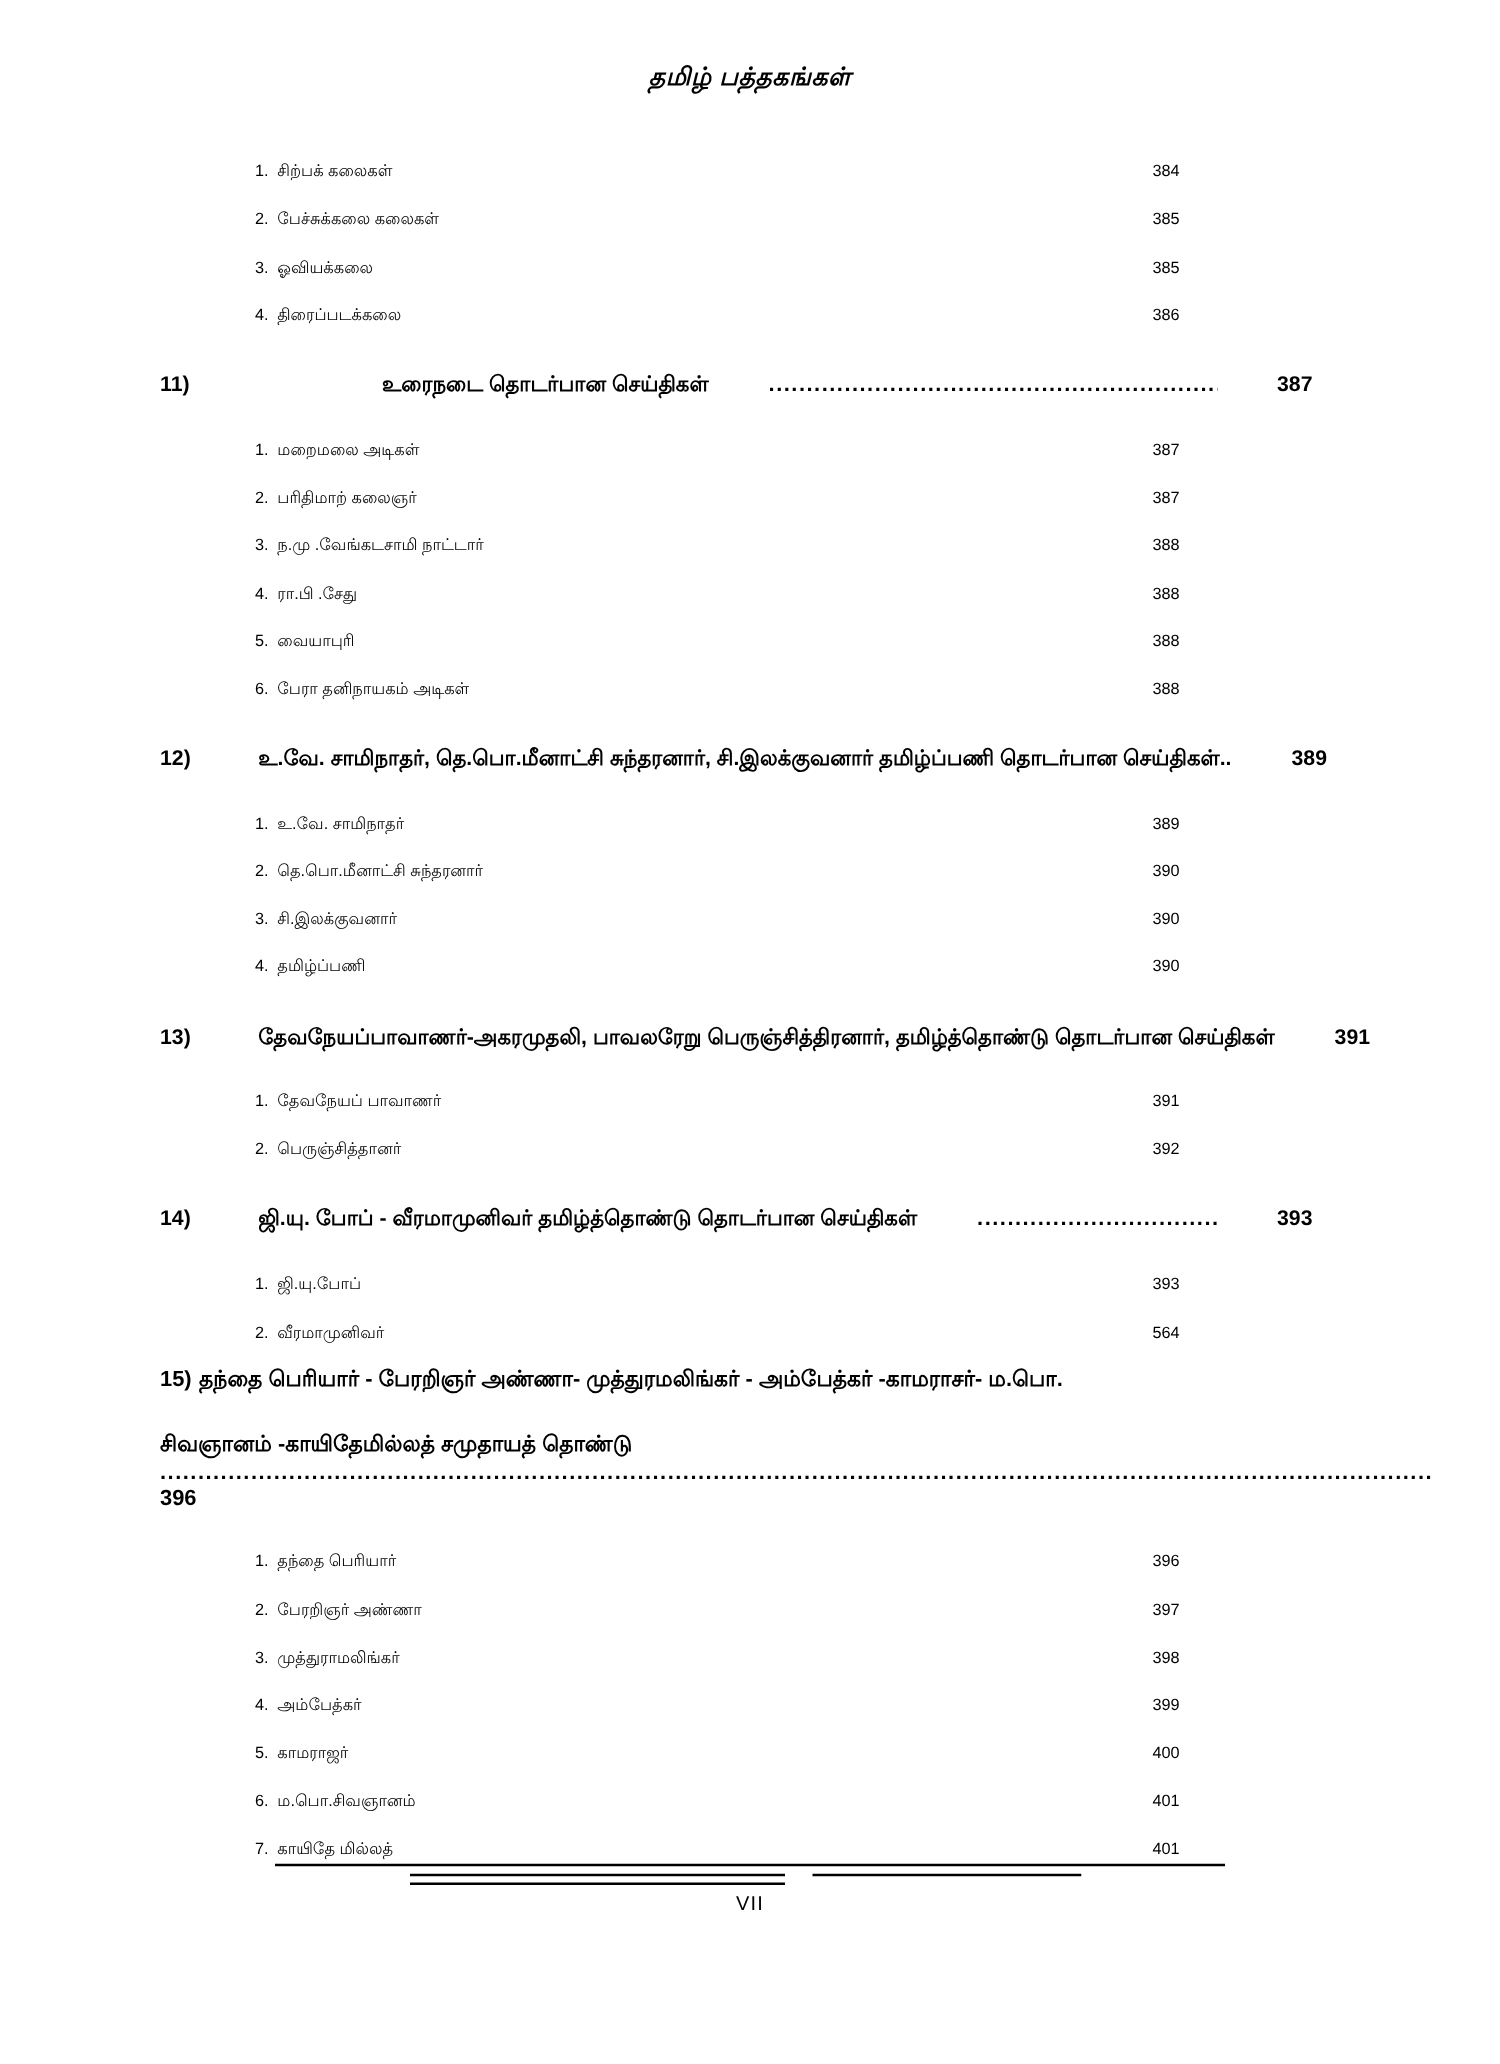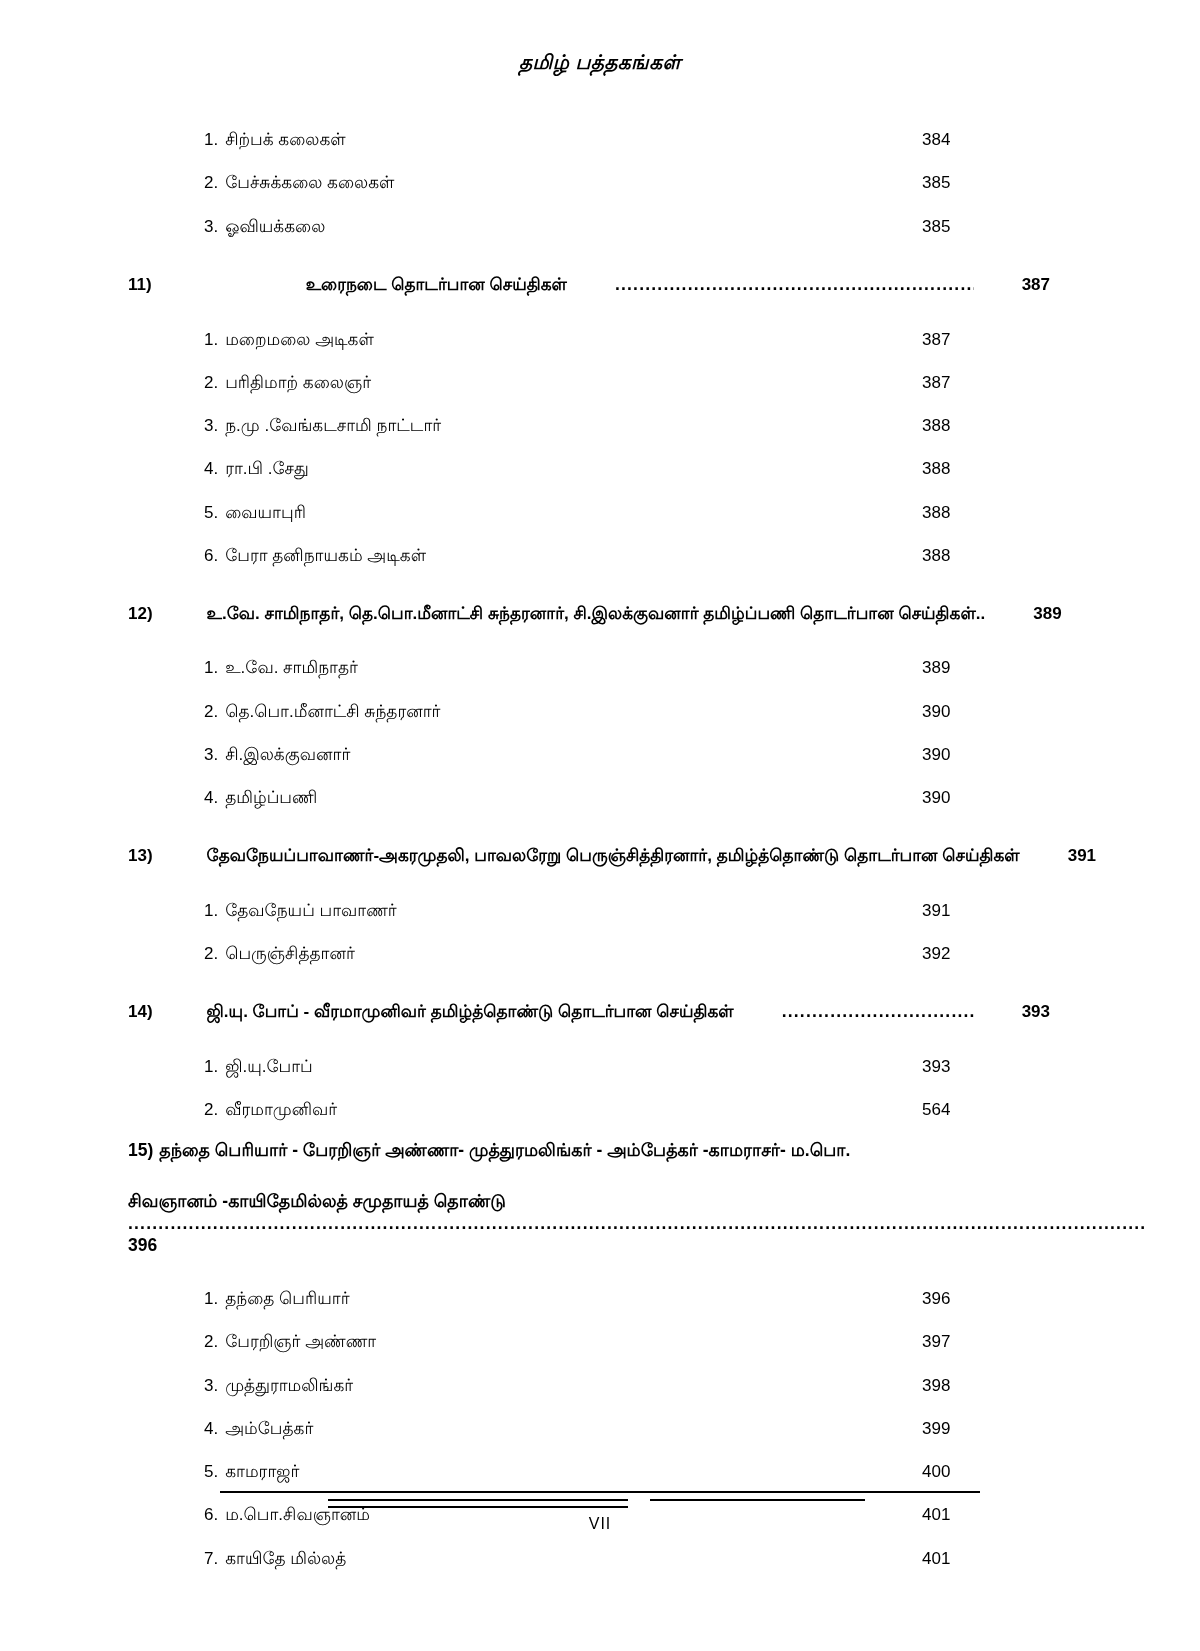--- a/index.html
+++ b/index.html
@@ -95,21 +95,21 @@
     display: flex;
     align-items: baseline;
     white-space: nowrap;
     flex-direction: column;
   }
 
   
   .item-row {
     display: flex;
     align-items: baseline;
-    font-size: 17px;
+    font-size: 13px;
     line-height: 1.25;
     margin: 0 0 0 0;
     padding: 11px 0 11px 0;
     white-space: nowrap;
   }
   .item-label {
     flex: 0 0 auto;
     padding-left: 76px;
   }
   .item-num {
@@ -172,20 +172,25 @@
       <div class="item-row">
         <span class="item-label"><span class="item-num">2.</span><span>பேச்சுக்கலை கலைகள்</span></span>
         <span class="item-spacer"></span>
         <span class="item-page">385</span>
       </div>
       <div class="item-row">
         <span class="item-label"><span class="item-num">3.</span><span>ஓவியக்கலை</span></span>
         <span class="item-spacer"></span>
         <span class="item-page">385</span>
       </div>
+      <div class="item-row">
+        <span class="item-label"><span class="item-num">4.</span><span>திரைப்படக்கலை</span></span>
+        <span class="item-spacer"></span>
+        <span class="item-page">386</span>
+      </div>
     </div>
 
     <div class="section-row">
       <span class="section-num">11)</span>
       <span class="section-gap"></span>
       <span class="section-title">உரைநடை தொடர்பான செய்திகள்</span>
       <span class="section-leader"></span>
       <span class="section-page">387</span>
     </div>
     <div>

